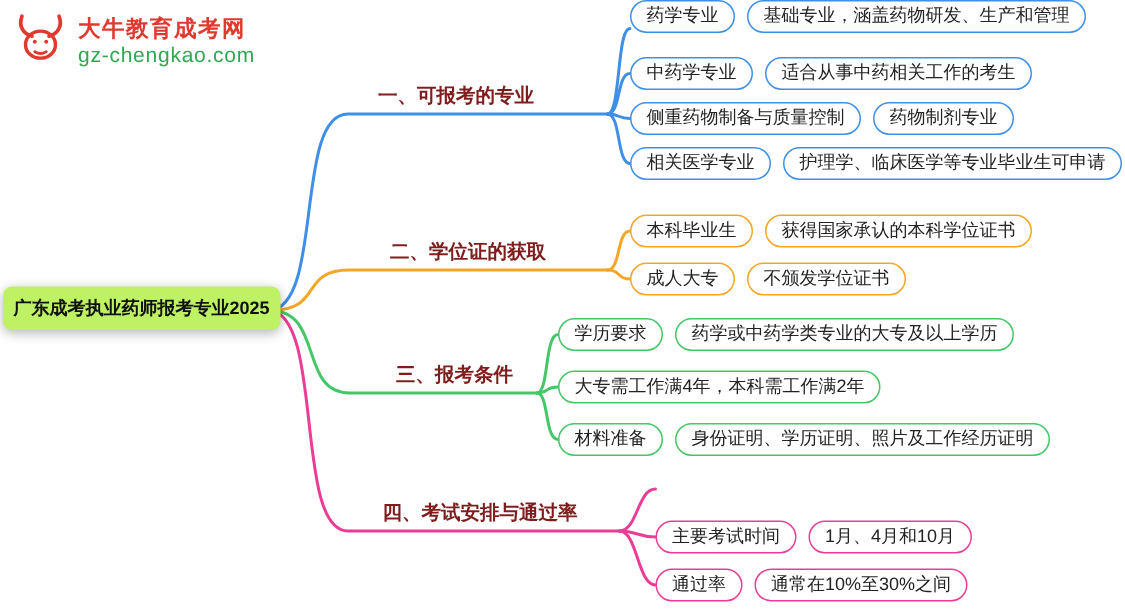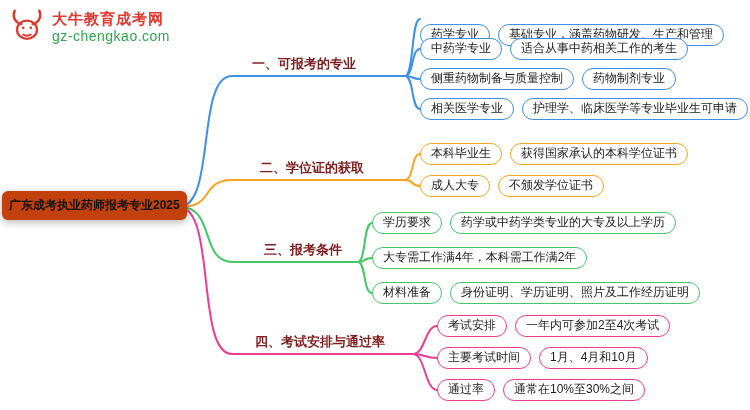--- a/index.html
+++ b/index.html
@@ -1,20 +1,20 @@
 <!DOCTYPE html>
 <html><head>
 <meta charset="utf-8">
 <style>
   html,body{margin:0;padding:0;background:#fff;}
   .canvas{position:relative;width:750px;height:409px;background:#ffffff;overflow:hidden;
           font-family:"Liberation Sans","DejaVu Sans",sans-serif;}
   svg.connectors{position:absolute;left:0;top:0;width:750px;height:410px;}
   svg.connectors path{fill:none;stroke-width:2;stroke-linecap:round;}
-  .root-node{position:absolute;left:2px;top:191px;background:#c2410c;border-radius:6px;
+  .root-node{position:absolute;left:2px;top:191px;background:#bef264;border-radius:6px;
              box-shadow:0 2px 8px rgba(0,0,0,.3);padding:6px 7px;font-weight:bold;
              font-size:12px;color:#111;white-space:nowrap;z-index:2;}
   .branch-label{position:absolute;font-weight:bold;font-size:13px;color:#7f1d1d;white-space:nowrap;z-index:2;}
   .row{position:absolute;display:flex;align-items:center;gap:8px;height:22px;z-index:2;}
   .pill{box-sizing:border-box;height:22px;line-height:19px;border:1.5px solid;border-radius:11px;
         padding:0 10px;background:#fff;font-size:12px;color:#222;white-space:nowrap;}
   .b1{border-color:#3E8FE6;} .b2{border-color:#F5A623;} .b3{border-color:#44C767;} .b4{border-color:#EC3D96;}
   .logo{position:absolute;left:8px;top:6px;display:flex;align-items:center;gap:6px;z-index:2;}
   .logo-text{display:flex;flex-direction:column;line-height:1.15;}
   .logo-name{color:#E0392F;font-weight:bold;font-size:15px;letter-spacing:1px;white-space:nowrap;}
@@ -65,21 +65,21 @@
     </span>
   </div>
 
   <div class="root-node">广东成考执业药师报考专业2025</div>
 
   <div class="branch-label" style="left:252px;top:55px">一、可报考的专业</div>
   <div class="branch-label" style="left:260px;top:159px">二、学位证的获取</div>
   <div class="branch-label" style="left:255px;top:333px">四、考试安排与通过率</div>
   <div class="branch-label" style="left:264px;top:241px">三、报考条件</div>
 
-  <div class="row" style="left:420px;top:24px">
+  <div class="row" style="left:420px;top:0">
     <span class="pill b1">药学专业</span>
     <span class="pill b1">基础专业，涵盖药物研发、生产和管理</span>
   </div>
   <div class="row" style="left:420px;top:38px">
     <span class="pill b1">中药学专业</span>
     <span class="pill b1">适合从事中药相关工作的考生</span>
   </div>
   <div class="row" style="left:420px;top:68px">
     <span class="pill b1">侧重药物制备与质量控制</span>
     <span class="pill b1">药物制剂专业</span>
@@ -103,24 +103,20 @@
     <span class="pill b3">药学或中药学类专业的大专及以上学历</span>
   </div>
   <div class="row" style="left:372px;top:247px">
     <span class="pill b3">大专需工作满4年，本科需工作满2年</span>
   </div>
   <div class="row" style="left:372px;top:282px">
     <span class="pill b3">材料准备</span>
     <span class="pill b3">身份证明、学历证明、照片及工作经历证明</span>
   </div>
 
-  <div class="row" style="left:437px;top:315px">
-    <span class="pill b4">考试安排</span>
-    <span class="pill b4">一年内可参加2至4次考试</span>
-  </div>
   <div class="row" style="left:437px;top:347px">
     <span class="pill b4">主要考试时间</span>
     <span class="pill b4">1月、4月和10月</span>
   </div>
   <div class="row" style="left:437px;top:379px">
     <span class="pill b4">通过率</span>
     <span class="pill b4">通常在10%至30%之间</span>
   </div>
 
 </div>

